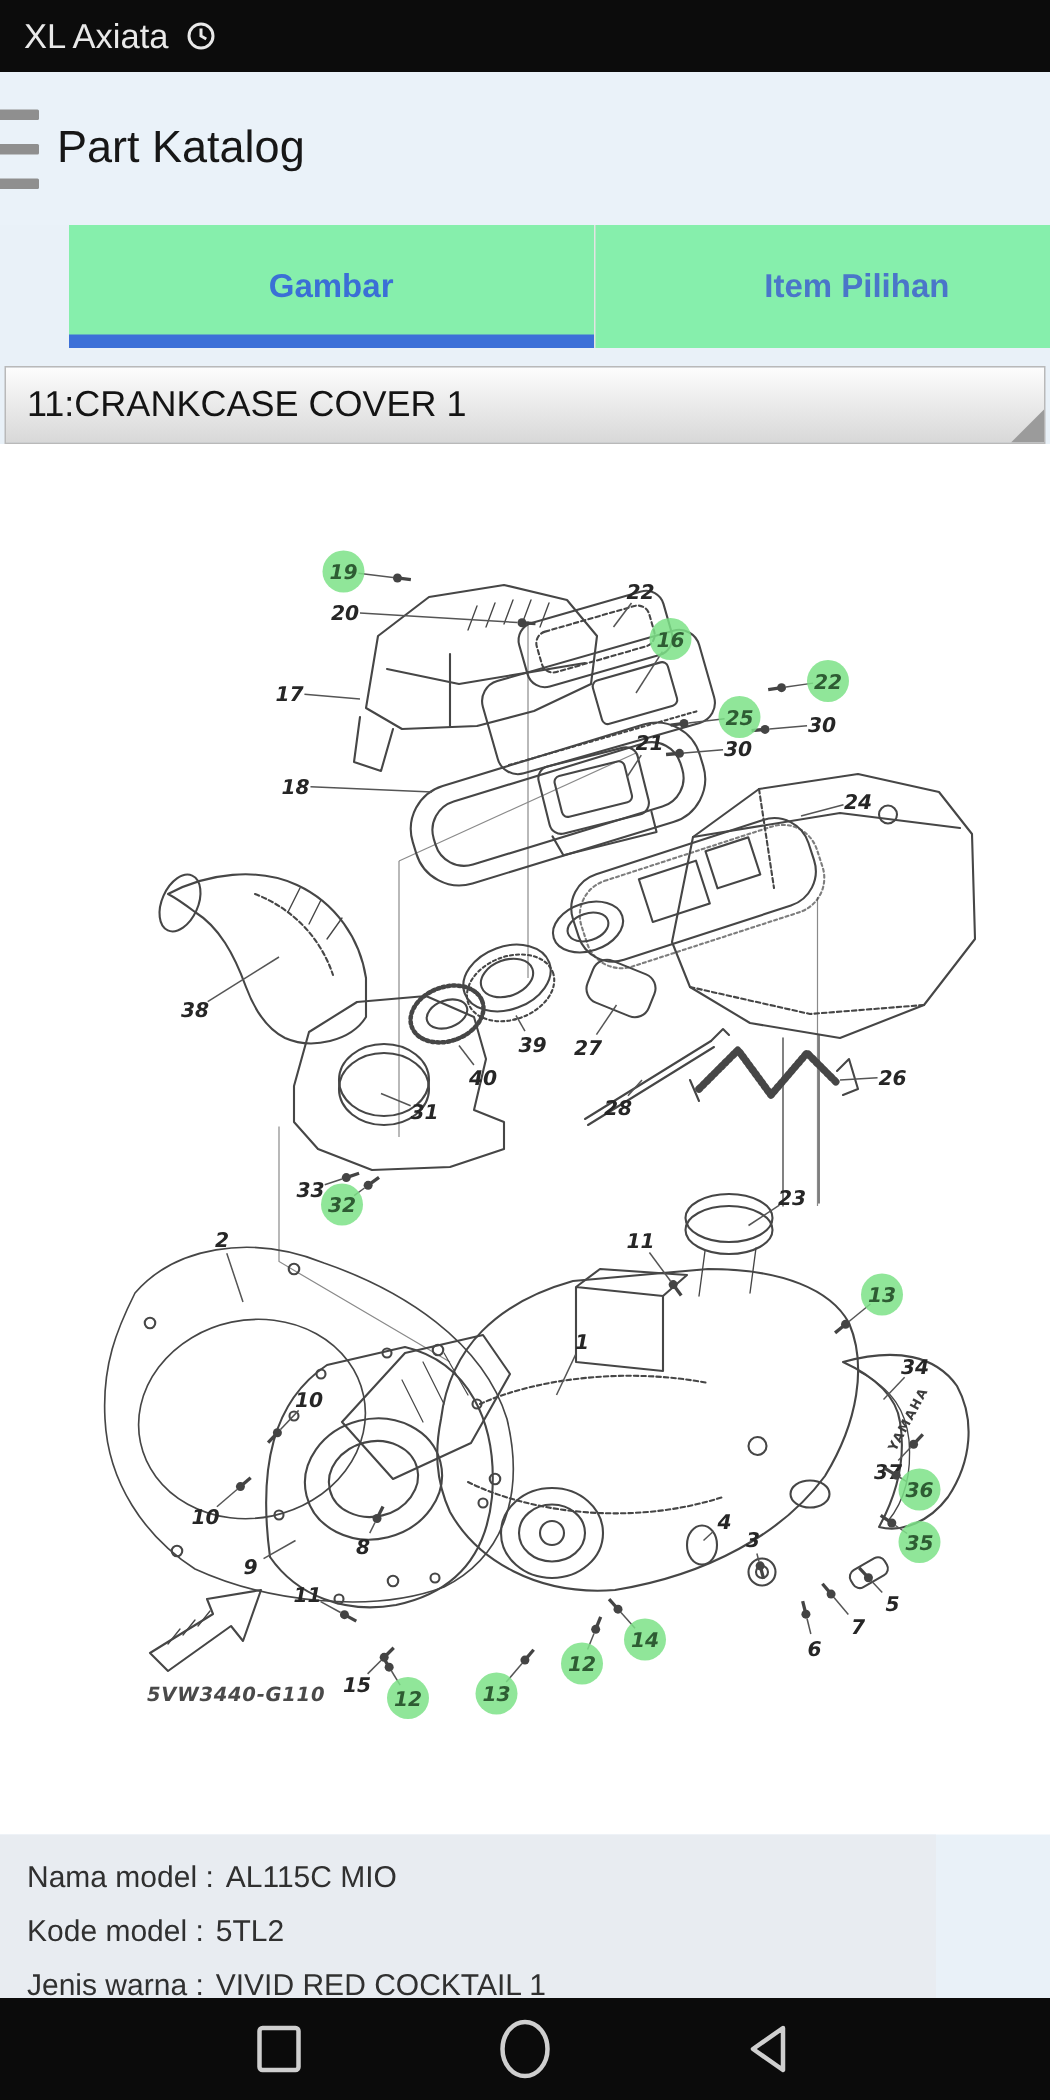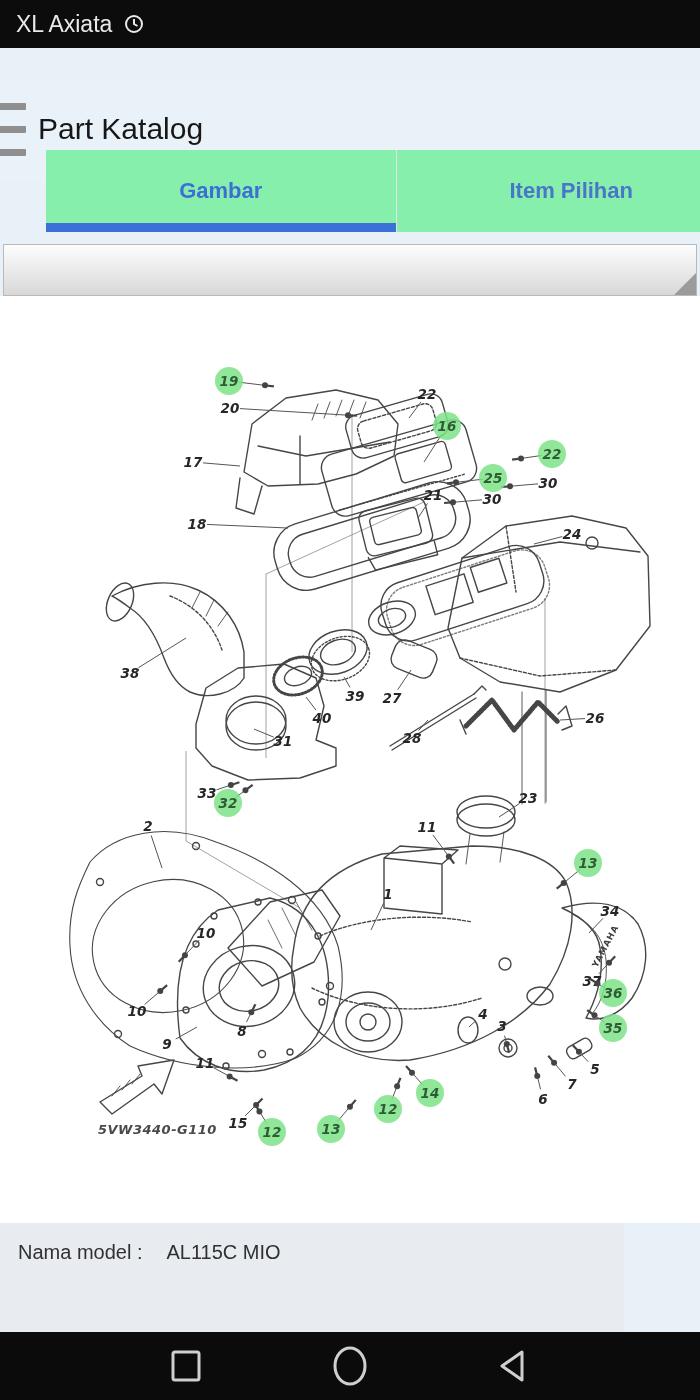--- a/index.html
+++ b/index.html
@@ -11,21 +11,21 @@
   .status-bar{left:0;top:0;width:700px;height:48px;background:#0c0c0c;color:#e9e9e9;
     display:flex;align-items:center;justify-content:space-between;padding:0 16px;box-sizing:border-box;
     font-size:23px;}
   .sb-left,.sb-right{display:flex;align-items:center;gap:12px;}
   .sb-right{gap:7px;}
   .battery{width:32px;height:17px;border:2px solid #e9e9e9;border-radius:3px;position:relative;display:inline-block;}
   .battery::after{content:"";position:absolute;right:-5px;top:4px;width:3px;height:7px;background:#e9e9e9;}
   .battery-fill{position:absolute;left:1px;top:1px;bottom:1px;background:#e9e9e9;}
 
   
-  .app-header{left:0;top:48px;width:700px;height:102px;background:#eaf2f9;display:flex;align-items:center;margin-top:30px;}
+  .app-header{left:0;top:48px;width:700px;height:102px;background:#eaf2f9;display:flex;align-items:center;}
   .hamburger{width:30px;height:60px;margin-left:-4px;position:relative;}
   .hamburger span{position:absolute;left:0;width:30px;height:7px;background:#8f8f8f;border-radius:1px;}
   .hamburger span:nth-child(1){top:4px;}
   .hamburger span:nth-child(2){top:27px;}
   .hamburger span:nth-child(3){top:50px;}
   .app-title{margin-left:12px;font-size:30px;color:#171717;}
 
   
   .tab-bar{left:0;top:150px;width:700px;height:82px;background:#86efac;display:flex;margin-left:46px;}
   .tab{flex:1;display:flex;align-items:center;justify-content:center;position:relative;
@@ -49,21 +49,21 @@
   .wm{font-family:"DejaVu Sans",sans-serif;font-size:13px;font-weight:bold;font-style:italic;
     fill:#4a4a4a;letter-spacing:.5px;}
   .brand{font-family:"DejaVu Sans",sans-serif;font-size:8.5px;font-weight:bold;fill:#3c3c3c;letter-spacing:1px;}
 
   
   .info{left:0;top:1223px;width:624px;height:109px;background:#e8ecf1;color:#303030;
     font-size:20px;box-sizing:border-box;padding:11px 0 0 18px;}
   .info-row{height:36px;display:flex;align-items:center;gap:26px;}
   .pair{display:flex;align-items:center;}
   .info-label::after{content:" :";}
-  .info-value{margin-left:24px;}
+  .info-value{margin-left:8px;}
 
   
   .nav-bar{left:0;top:1332px;width:700px;height:68px;background:#0b0b0b;
     display:flex;align-items:center;justify-content:center;gap:120px;}
   .nav-btn{width:44px;height:44px;display:flex;align-items:center;justify-content:center;}
 </style>
 </head>
 <body>
 
 <div class="abs status-bar">
@@ -84,20 +84,21 @@
     </div>
   <div class="app-title">Part Katalog</div>
 </div>
 
 <div class="abs tab-bar">
   <div class="tab active">Gambar</div>
   <div class="tab">Item Pilihan</div>
 </div>
 
 <div class="abs spinner">
+  <span class="spinner-label">11:CRANKCASE COVER 1</span>
   <span class="spinner-fold"></span>
 </div>
 
 <div class="abs diagram">
 <svg id="diagram-svg" width="700" height="927" viewBox="0 0 700 927">
 
   <g stroke="#8a8a8a" stroke-width="0.8" fill="none">
     <path d="M352,118 V356"></path>
     <path d="M266,278 V462"></path>
     <path d="M266,278 L424,206"></path>
@@ -415,20 +416,30 @@
 </div>
 
 <div class="abs info">
   <div class="info-row">
     <span class="pair">
       <span class="info-label">Nama model</span>
       <span class="info-value">AL115C MIO</span>
     </span>
   </div>
   <div class="info-row">
+    <span class="pair">
+      <span class="info-label">Kode model</span>
+      <span class="info-value">5TL2</span>
+    </span>
+  </div>
+  <div class="info-row">
+    <span class="pair">
+      <span class="info-label">Jenis warna</span>
+      <span class="info-value">VIVID RED COCKTAIL 1</span>
+    </span>
   </div>
 </div>
 
 <div class="abs nav-bar">
   <div class="nav-btn">
     <svg width="36" height="36" viewBox="0 0 36 36">
         <rect x="5" y="4" width="26" height="28" rx="2" fill="none" stroke="#cfcfcf" stroke-width="3"></rect>
       </svg>
   </div>
   <div class="nav-btn">

